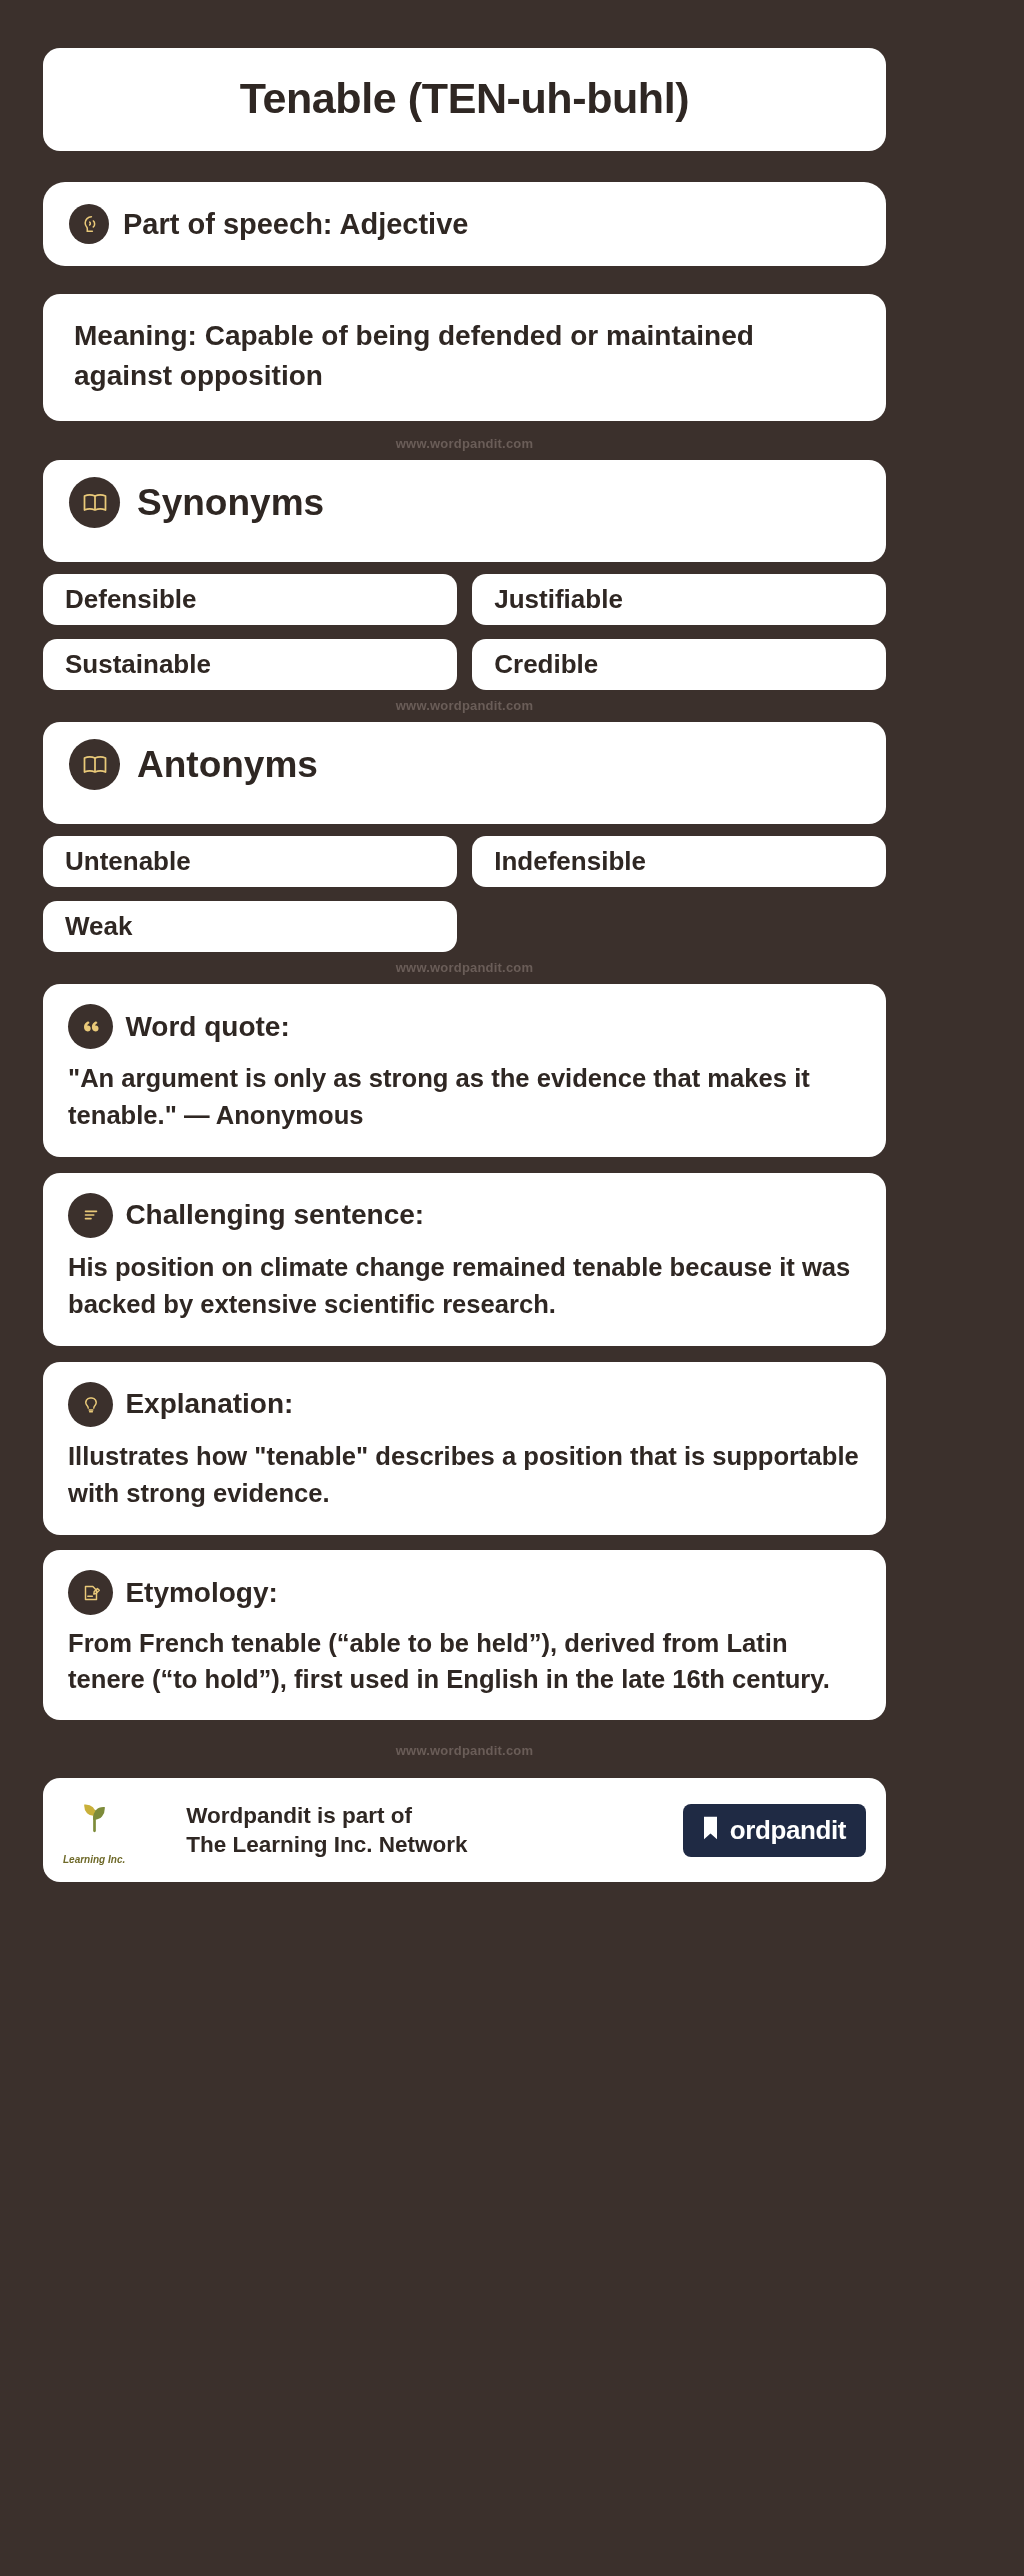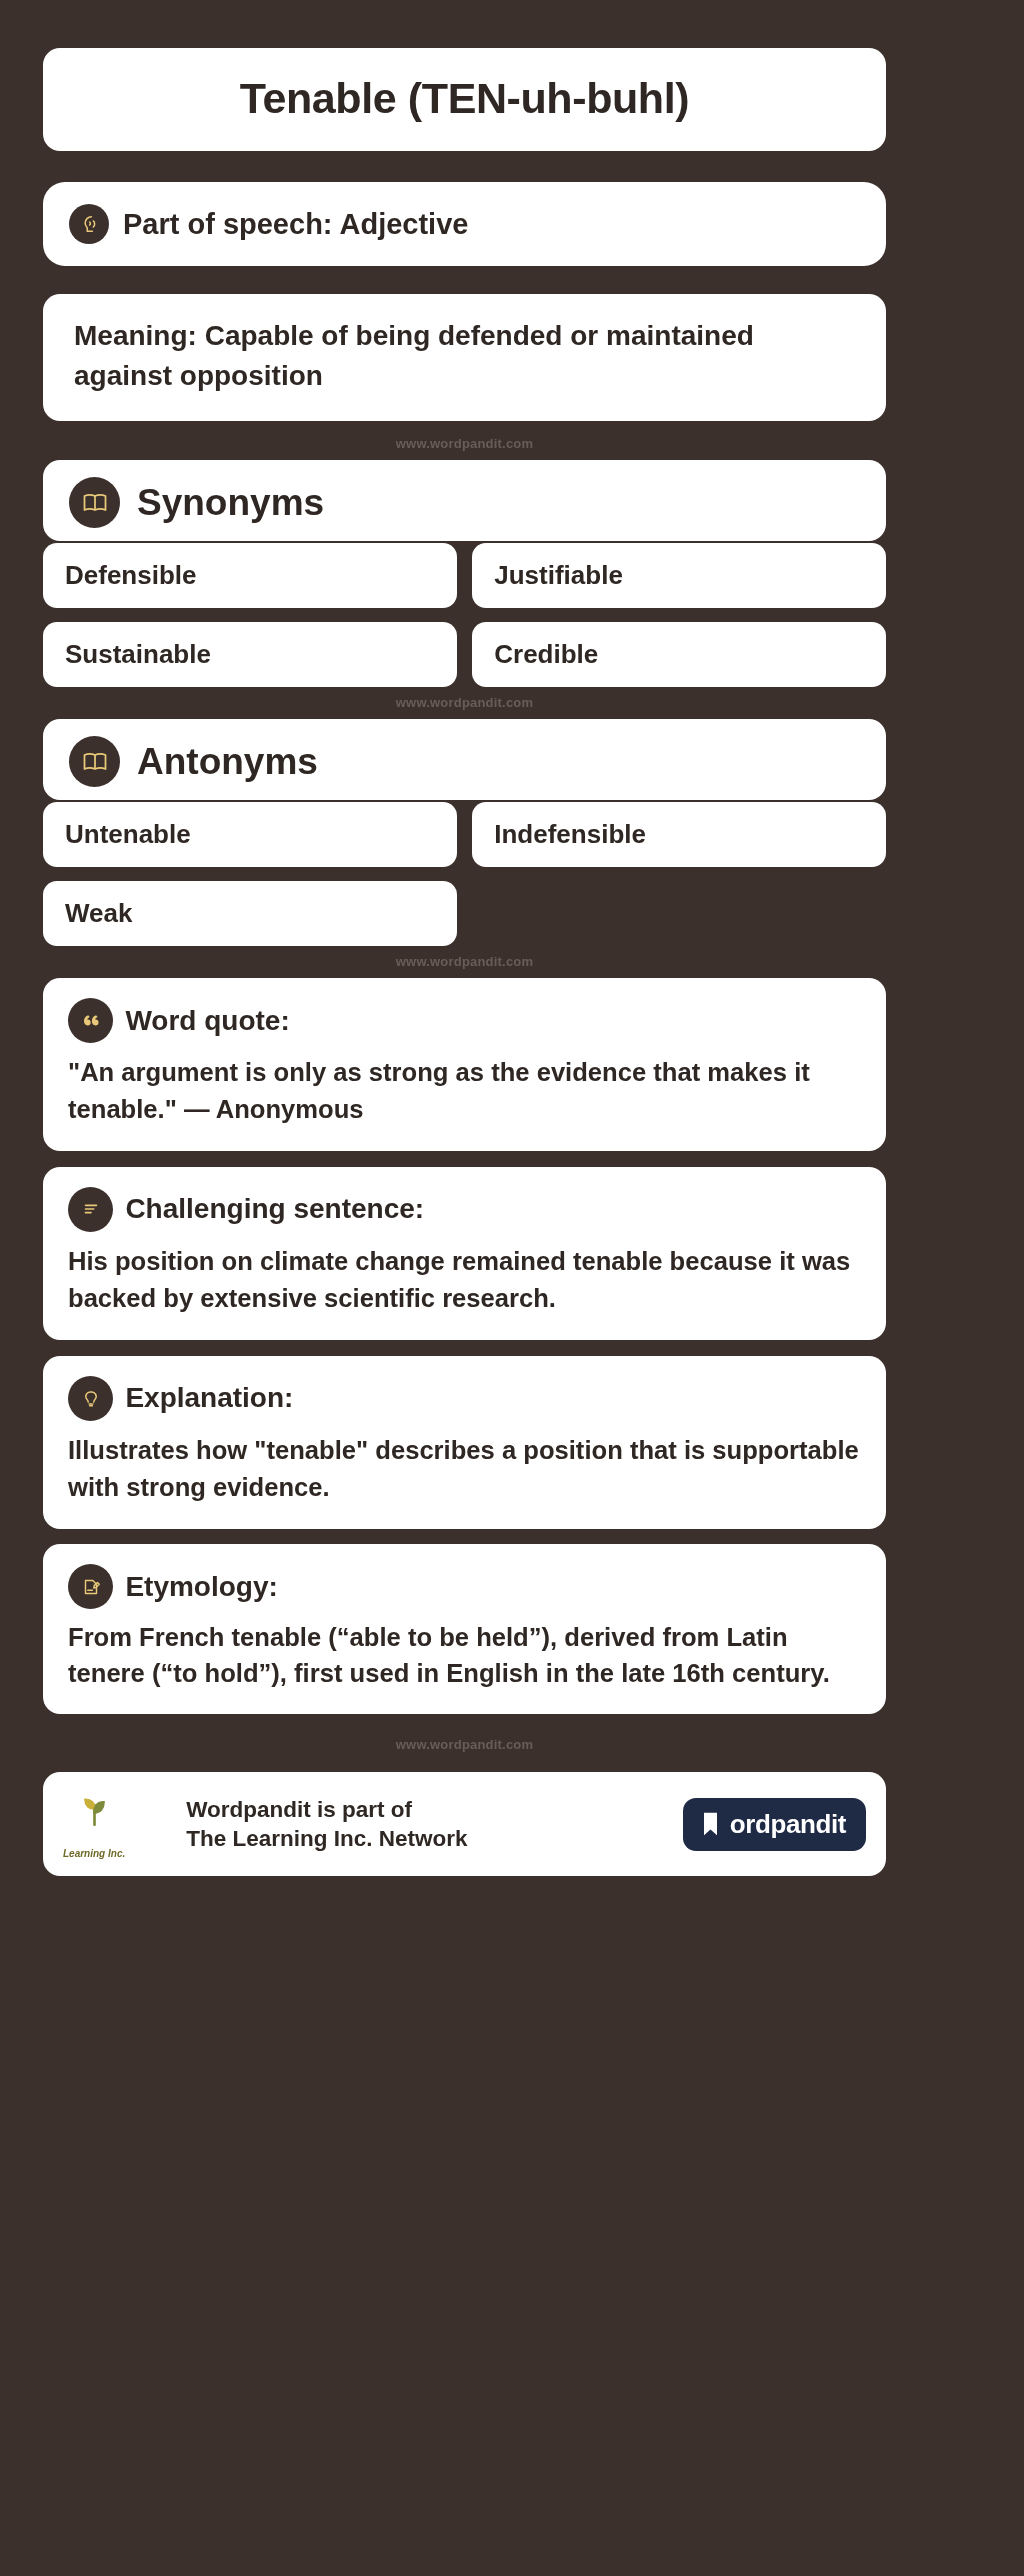--- a/index.html
+++ b/index.html
@@ -61,40 +61,40 @@
   .watermark {
     text-align: center;
     color: #6a5d58;
     font-size: 13px;
     font-weight: bold;
     letter-spacing: 0.2px;
     padding: 7.7px 0 9.3px 0;
   }
   
   .section-head {
-    padding: 17px 23px 13px 26px;
+    padding: 17px 23px 34px 26px;
     display: flex;
     align-items: center;
     gap: 17px;
-    margin-bottom: 2px;
+    margin-bottom: 12px;
   }
   .section-title {
     font-size: 37px;
     font-weight: bold;
     color: #2f2723;
   }
   .word-grid {
     display: grid;
     grid-template-columns: 1fr 1fr;
     gap: 14px 15.5px;
   }
   .word-chip {
     background: #ffffff;
     border-radius: 14px;
-    padding: 17px 22px;
+    padding: 10px 22px;
     font-size: 26px;
     font-weight: bold;
     color: #2f2723;
   }
   
   .info-card {
     padding: 20px 25px 23px 25px;
     margin-bottom: 15.5px;
   }
   .info-head {
@@ -151,24 +151,24 @@
   .learning-logo { text-align: center; }
   .learning-sub {
     font-size: 10px;
     color: #6f6a2a;
     font-style: italic;
     font-weight: bold;
     margin-top: 13px;
   }
   .brand-badge {
     background: #1f2a44;
-    border-radius: 13px;
+    border-radius: 8px;
     padding: 11px 20px 11px 15.5px;
     display: flex;
-    align-items: flex-end;
+    align-items: flex-start;
     gap: 8px;
   }
   .brand-text {
     color: #ffffff;
     font-size: 26px;
     font-weight: bold;
     letter-spacing: -0.4px;
   }
 </style>
 </head>

